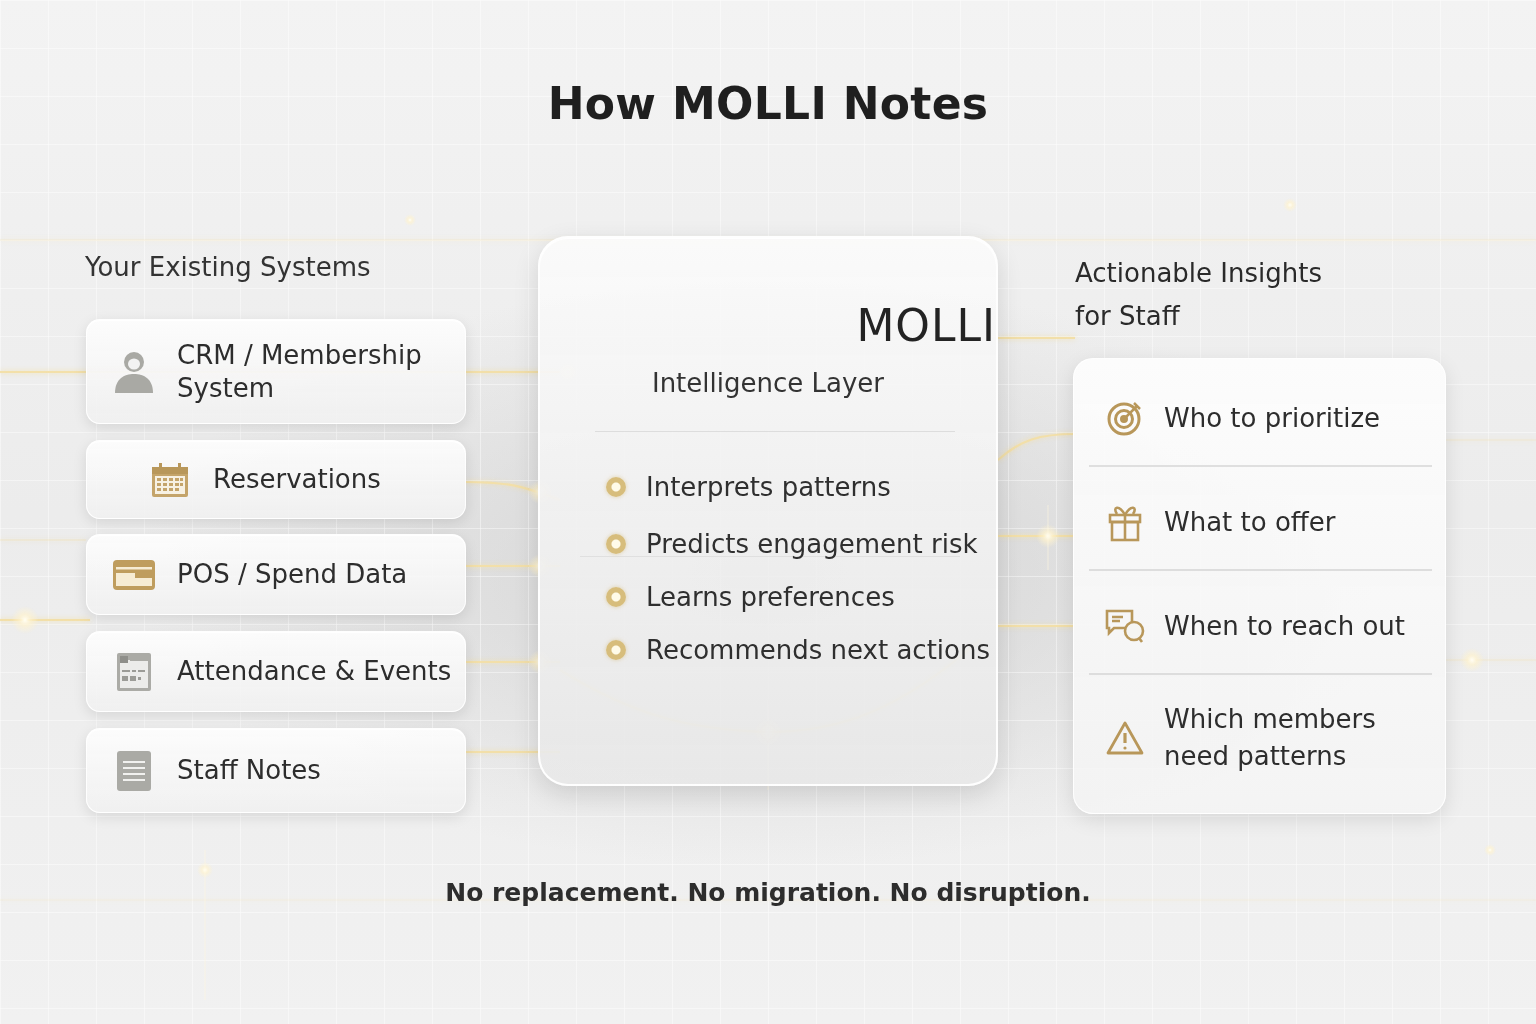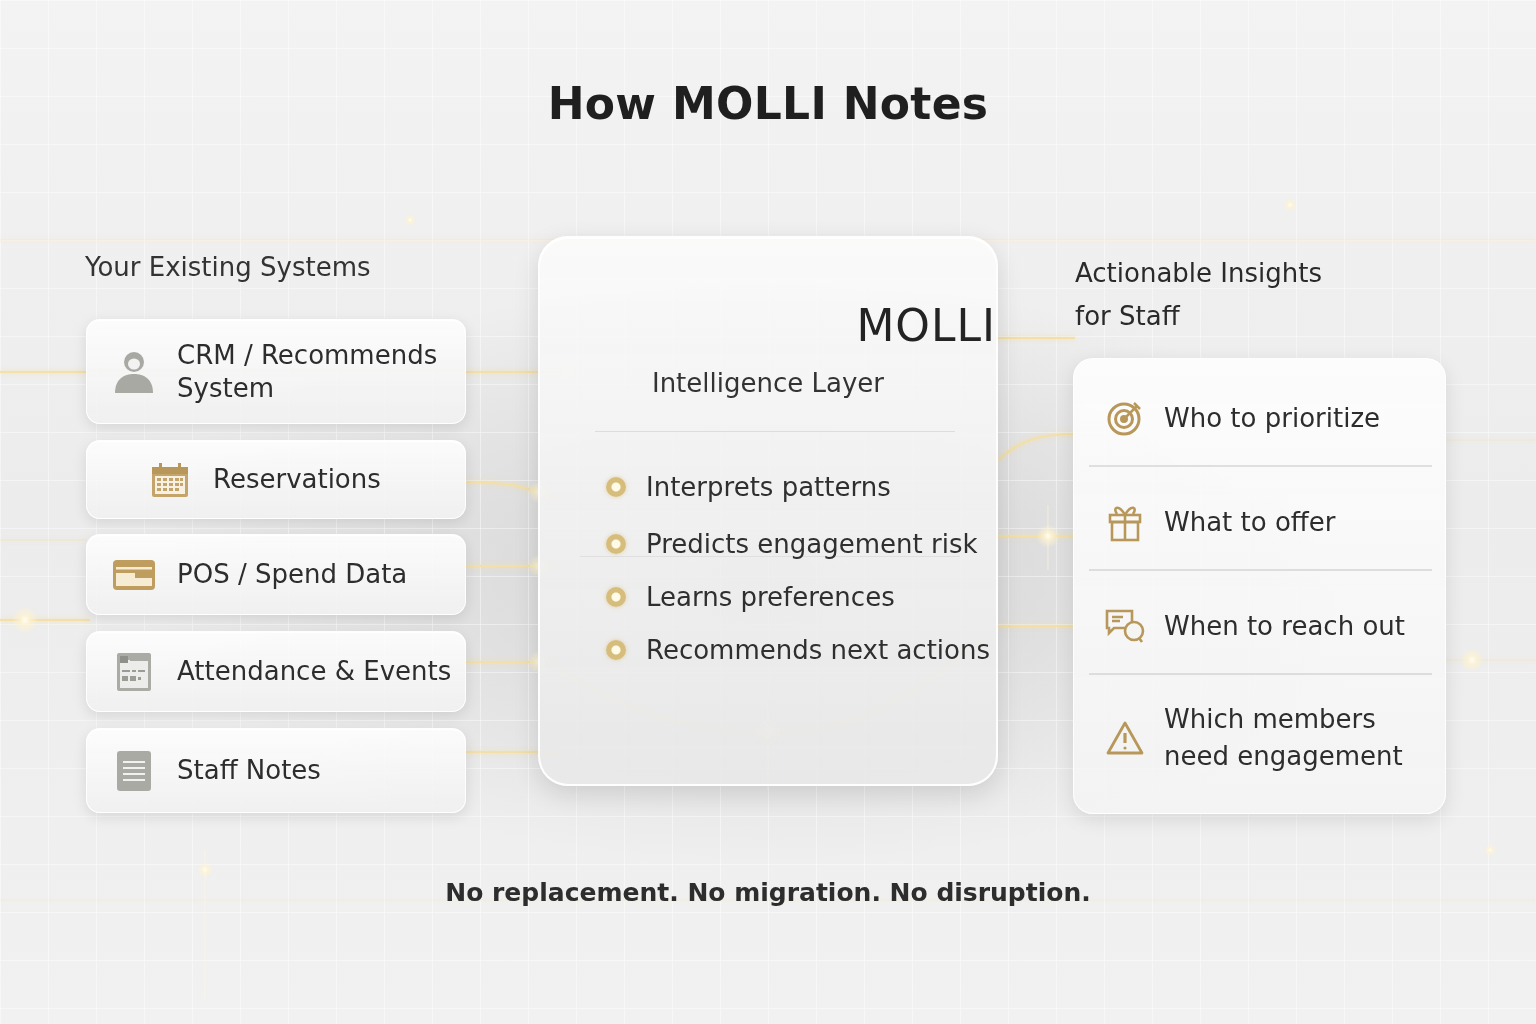--- a/index.html
+++ b/index.html
@@ -147,21 +147,21 @@
 
 <div class="src-card" style="top:319px;height:105px;">
   <span class="icon">
     <svg width="40" height="46" viewBox="0 0 40 46">
       <circle cx="20" cy="13" r="10" fill="#a9a9a4"></circle>
       <ellipse cx="20" cy="15" rx="6" ry="5.5" fill="#f2f2f2"></ellipse>
       <path d="M1 44 C1 30, 10 25, 20 25 C30 25, 39 30, 39 44 Z" fill="#a9a9a4"></path>
     </svg>
   </span>
   <span class="label">
-    <span>CRM / Recommends</span><br>
+    <span>CRM / Membership</span><br>
     <span>System</span>
   </span>
 </div>
 
 <div class="src-card" style="top:440px;height:79px;padding-left:36px;">
   <span class="icon">
     <svg width="38" height="36" viewBox="0 0 38 36">
       <rect x="1" y="5" width="36" height="30" rx="2" fill="#c4a46a"></rect>
       <rect x="1" y="5" width="36" height="7" fill="#b8975a"></rect>
       <rect x="8" y="1" width="3" height="8" fill="#b8975a"></rect>
@@ -309,18 +309,18 @@
   <div class="ins-row" style="top:342px;">
     <span class="icon">
       <svg width="40" height="36" viewBox="0 0 40 36" fill="none" stroke="#b8975a" stroke-width="2.8" stroke-linejoin="round">
         <path d="M20 3 L37 33 H3 Z"></path>
         <path d="M20 13 V23" stroke-width="3.2"></path>
         <circle cx="20" cy="28" r="1.6" fill="#b8975a" stroke="none"></circle>
       </svg>
     </span>
     <span class="txt">
       <span>Which members</span><br>
-      <span>need engagement</span>
+      <span>need patterns</span>
     </span>
   </div>
 </div>
 
 <div class="footer">No replacement. No migration. No disruption.</div>
 
 </body></html>

